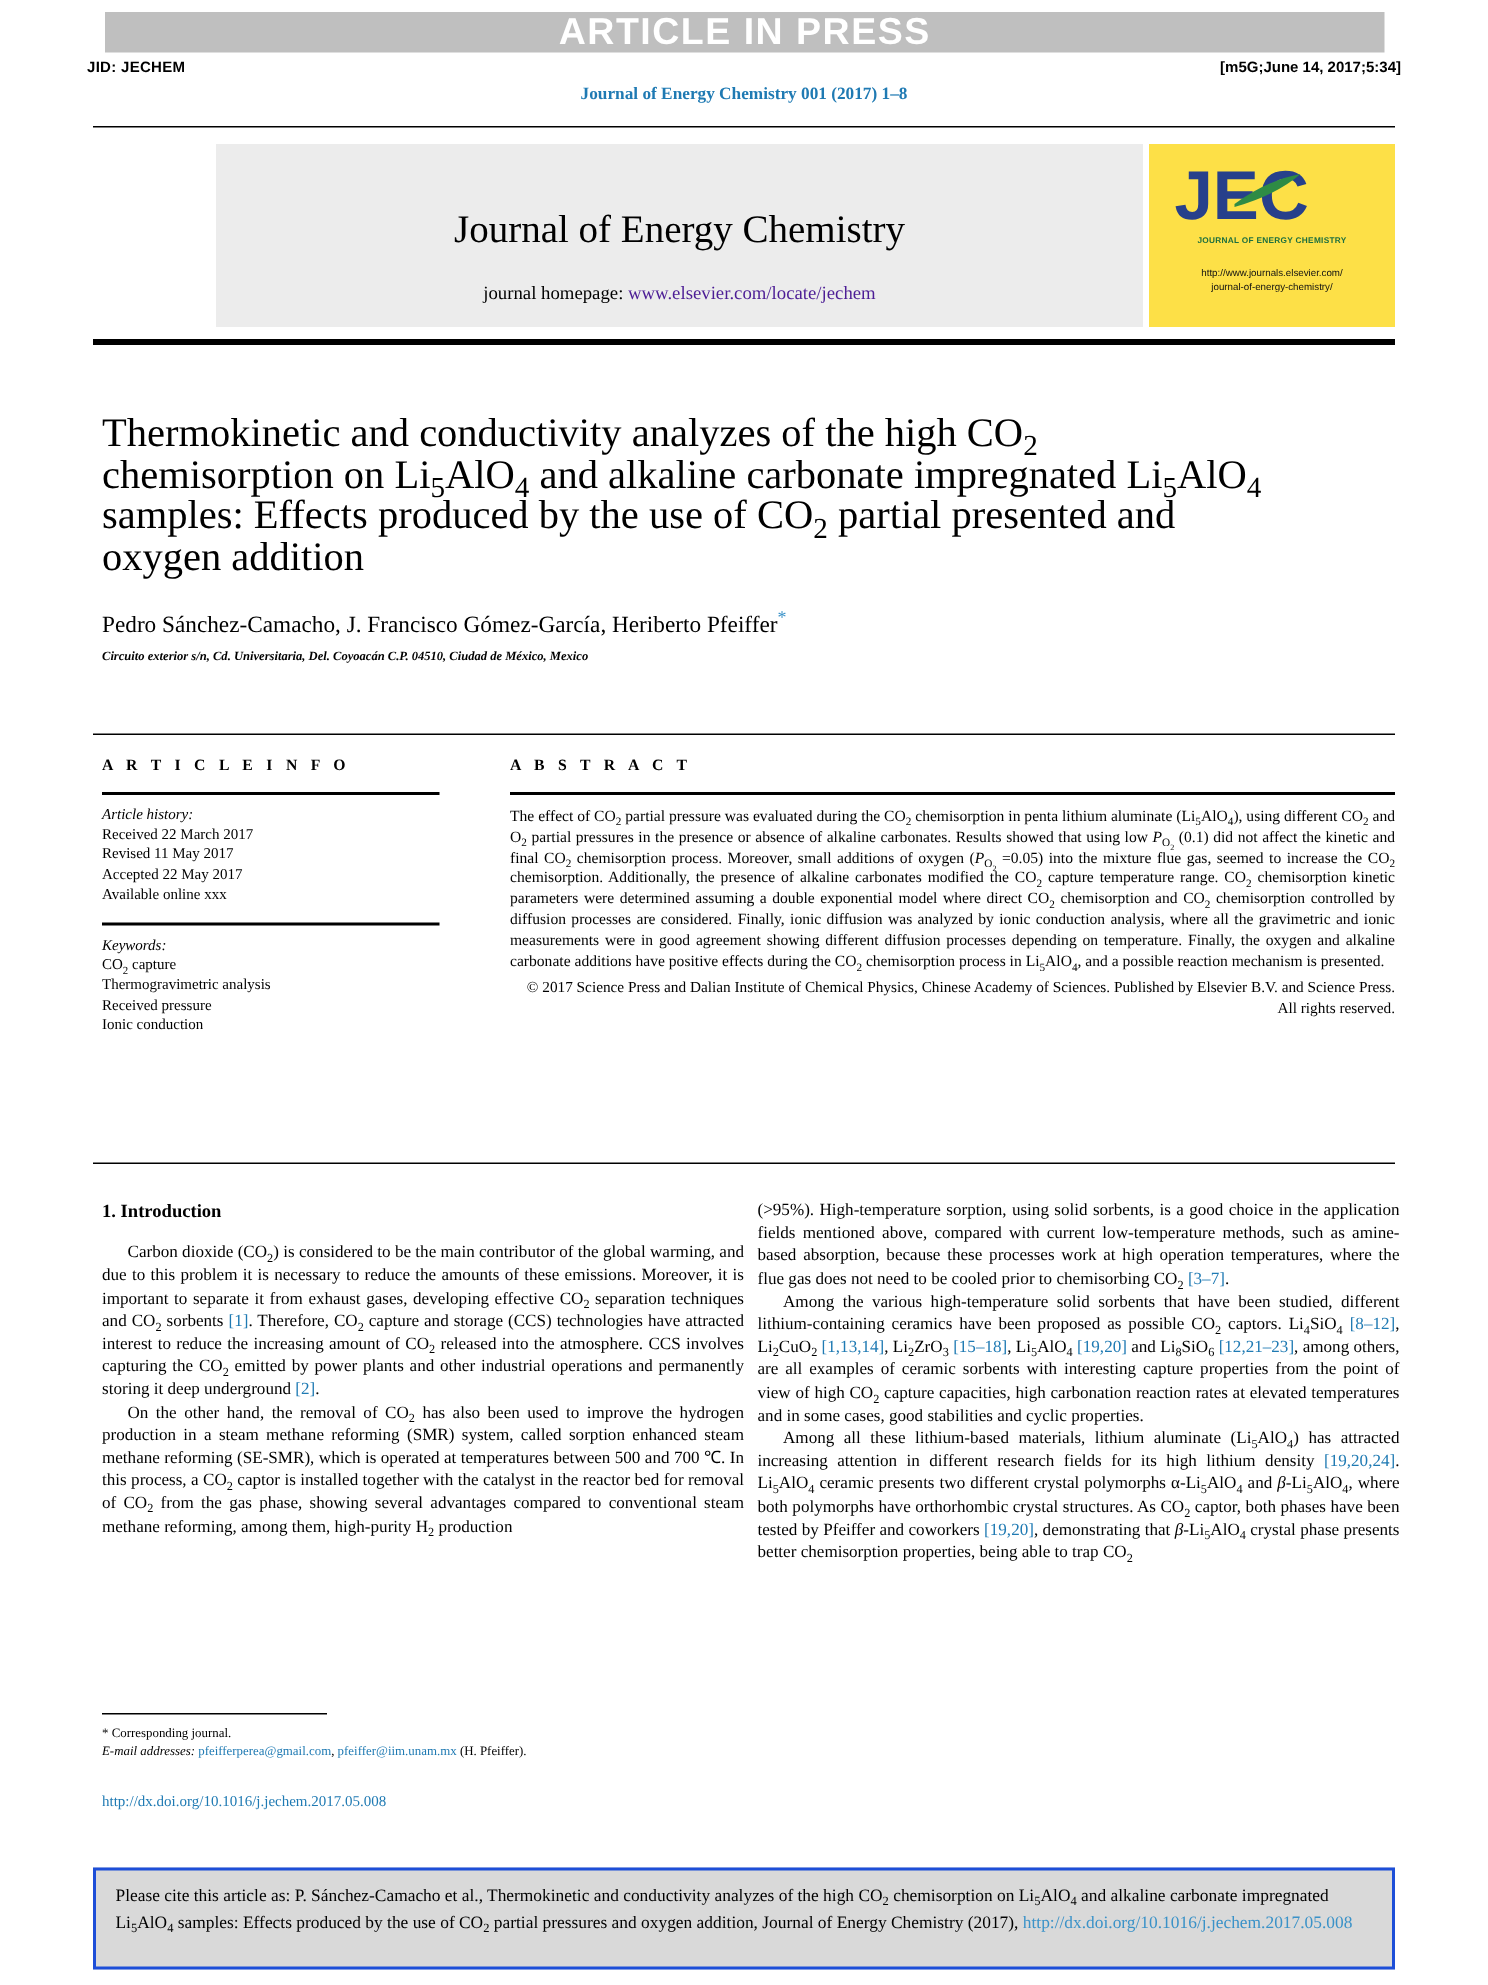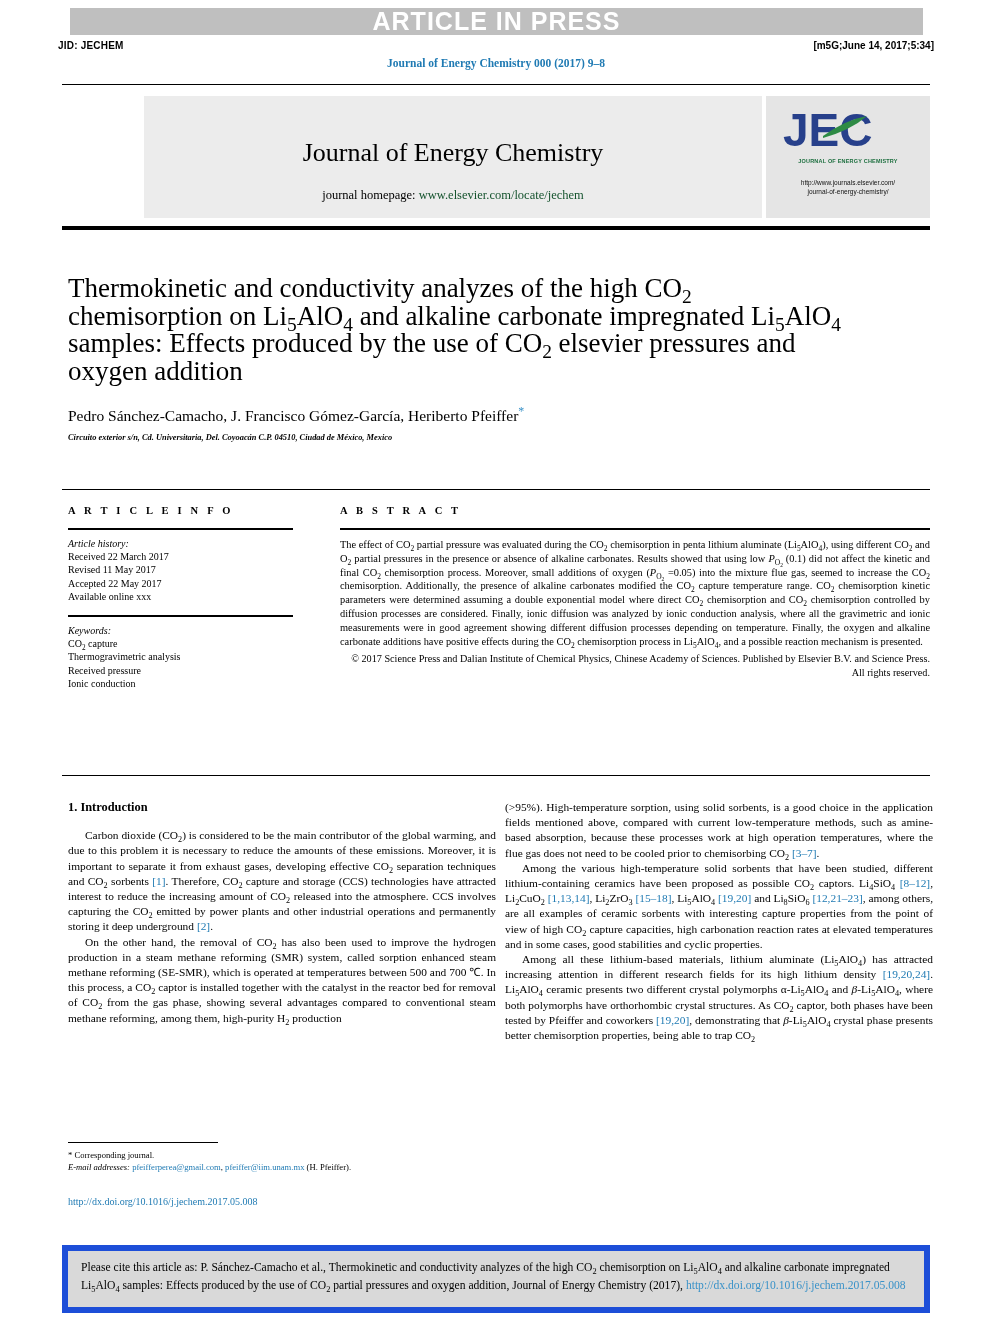--- a/index.html
+++ b/index.html
@@ -129,26 +129,26 @@
     font-size: 26px;
     font-family: "Liberation Serif", serif;
   }
   .homepage-line {
     position: absolute;
     left: 0; top: 92px; width: 618px;
     text-align: center;
     font-size: 12.5px;
     font-family: "Liberation Serif", serif;
   }
-  .homepage-line .url { color: #14532d; }
+  .homepage-line .url { color: #4c1d95; }
   .jec-box {
     position: absolute;
     left: 704px; top: 0;
     width: 164px; height: 122px;
-    background: #e5e5e5;
+    background: #fde047;
   }
   .jec-logo {
     position: absolute;
     left: 0; top: 8px; width: 164px;
     text-align: center;
   }
   .jec-sub {
     position: absolute;
     left: 0; top: 62px; width: 164px;
     text-align: center;
@@ -326,21 +326,21 @@
   }
 
   
   .cite-box {
     position: absolute;
     left: 62px;
     top: 1245px;
     width: 868px;
     height: 68px;
     background: #d9d9d9;
-    border: 6px solid #1d4ed8;
+    border: 2px solid #1d4ed8;
     box-sizing: border-box;
     text-decoration: underline;
   }
   .cite-text {
     position: absolute;
     left: 13px;
     top: 8px;
     width: 842px;
     font-size: 11.6px;
     line-height: 17.5px;
@@ -352,21 +352,21 @@
 </head>
 <body>
 
 <div class="page">
 
   <div class="aip-band">
     <div class="aip-text">ARTICLE IN PRESS</div>
   </div>
   <div class="jid">JID: JECHEM</div>
   <div class="m5g">[m5G;June 14, 2017;5:34]</div>
-  <div class="runhead">Journal of Energy Chemistry 000 (2017) 9–8</div>
+  <div class="runhead">Journal of Energy Chemistry 001 (2017) 1–8</div>
 
   <div class="rule-thin"></div>
 
   <div class="masthead">
 
     <div class="contents-box">
       <div class="journal-name">Journal of Energy Chemistry</div>
       <div class="homepage-line">
         <span>journal homepage: </span><span class="url">www.elsevier.com/locate/jechem</span>
       </div>
@@ -385,21 +385,21 @@
         <div>journal-of-energy-chemistry/</div>
       </div>
     </div>
   </div>
 
   <div class="rule-thick"></div>
 
   <div class="title">
     <span>Thermokinetic and conductivity analyzes of the high CO</span><sub>2</sub><br>
     <span>chemisorption on Li</span><sub>5</sub><span>AlO</span><sub>4</sub><span> and alkaline carbonate impregnated Li</span><sub>5</sub><span>AlO</span><sub>4</sub><br>
-    <span>samples: Effects produced by the use of CO</span><sub>2</sub><span> elsevier pressures and</span><br>
+    <span>samples: Effects produced by the use of CO</span><sub>2</sub><span> partial presented and</span><br>
     <span>oxygen addition</span>
   </div>
 
   <div class="authors">
     <span>Pedro Sánchez-Camacho, J. Francisco Gómez-García, Heriberto Pfeiffer</span><span class="star">*</span>
   </div>
 
   <div class="affil">
     <div>Circuito exterior s/n, Cd. Universitaria, Del. Coyoacán C.P. 04510, Ciudad de México, Mexico</div>
   </div>

